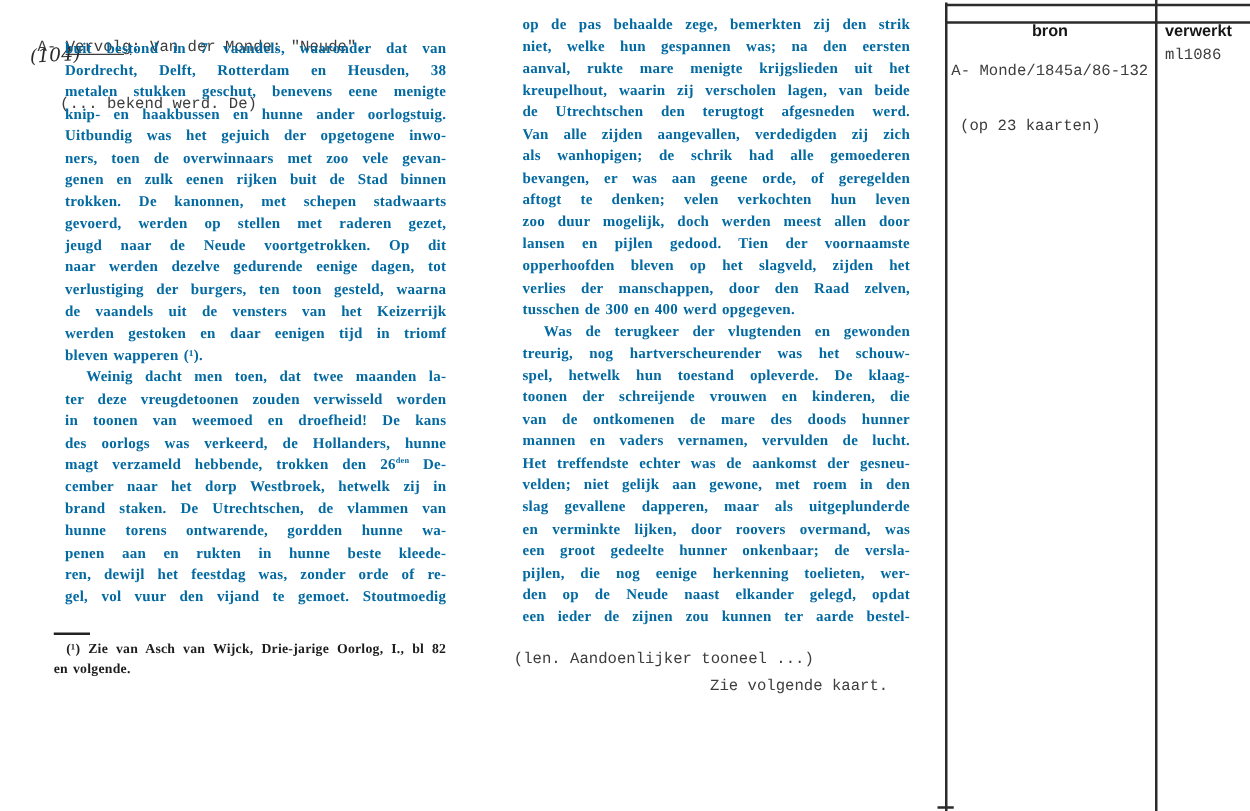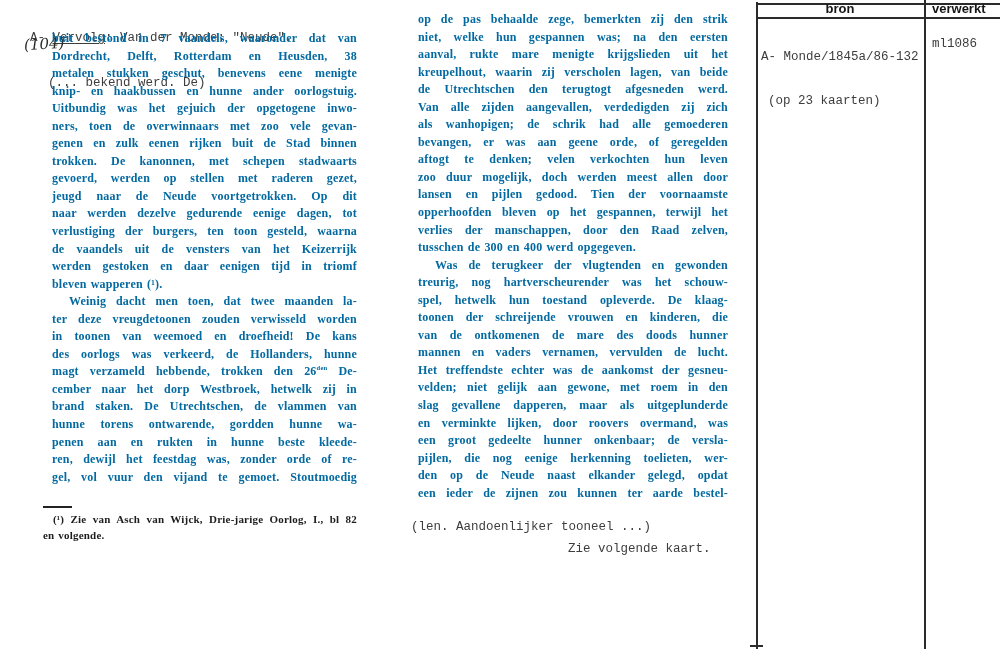--- a/index.html
+++ b/index.html
@@ -41,21 +41,21 @@
   .footnote .pline { font-size:11px; line-height:15.5px; }
   .footnote .pline:first-child { text-indent:10px; }
   
   .vline,.hline { position:absolute; background:#2b2b2b; }
   .vline-left { left:756px; top:2px;  width:2px; height:647px; }
   .vline-mid  { left:924px; top:0;    width:2px; height:649px; }
   .hline-top  { left:756px; top:3px;  width:244px; height:2px; }
   .hline-head { left:756px; top:17px; width:244px; height:2px; }
   .btm-tick   { left:750px; top:645px; width:13px; height:2px; }
   .th {
-    position:absolute; top:2px; height:14px;
+    position:absolute; top:18px; height:14px;
     font-family:"Liberation Sans","DejaVu Sans",sans-serif;
     font-weight:700; font-size:13px; color:#161616; line-height:14px;
   }
   .th-bron     { left:758px; width:164px; text-align:center; }
   .th-verwerkt { left:932px; }
   .cell-bron { position:absolute; left:761px; top:21px; line-height:14.5px; }
   .cell-bron .bron2 { padding-left:7px; }
   .cell-verwerkt { position:absolute; left:932px; top:37px; }
 </style>
 </head>
@@ -110,21 +110,21 @@
     <div class="pline">niet, welke hun gespannen was; na den eersten</div>
     <div class="pline">aanval, rukte mare menigte krijgslieden uit het</div>
     <div class="pline">kreupelhout, waarin zij verscholen lagen, van beide</div>
     <div class="pline">de Utrechtschen den terugtogt afgesneden werd.</div>
     <div class="pline">Van alle zijden aangevallen, verdedigden zij zich</div>
     <div class="pline">als wanhopigen; de schrik had alle gemoederen</div>
     <div class="pline">bevangen, er was aan geene orde, of geregelden</div>
     <div class="pline">aftogt te denken; velen verkochten hun leven</div>
     <div class="pline">zoo duur mogelijk, doch werden meest allen door</div>
     <div class="pline">lansen en pijlen gedood. Tien der voornaamste</div>
-    <div class="pline">opperhoofden bleven op het gespannen, terwijl het</div>
+    <div class="pline">opperhoofden bleven op het slagveld, zijden het</div>
     <div class="pline">verlies der manschappen, door den Raad zelven,</div>
     <div class="pline plast">tusschen de 300 en 400 werd opgegeven.</div>
     <div class="pline indent">Was de terugkeer der vlugtenden en gewonden</div>
     <div class="pline">treurig, nog hartverscheurender was het schouw-</div>
     <div class="pline">spel, hetwelk hun toestand opleverde. De klaag-</div>
     <div class="pline">toonen der schreijende vrouwen en kinderen, die</div>
     <div class="pline">van de ontkomenen de mare des doods hunner</div>
     <div class="pline">mannen en vaders vernamen, vervulden de lucht.</div>
     <div class="pline">Het treffendste echter was de aankomst der gesneu-</div>
     <div class="pline">velden; niet gelijk aan gewone, met roem in den</div>

